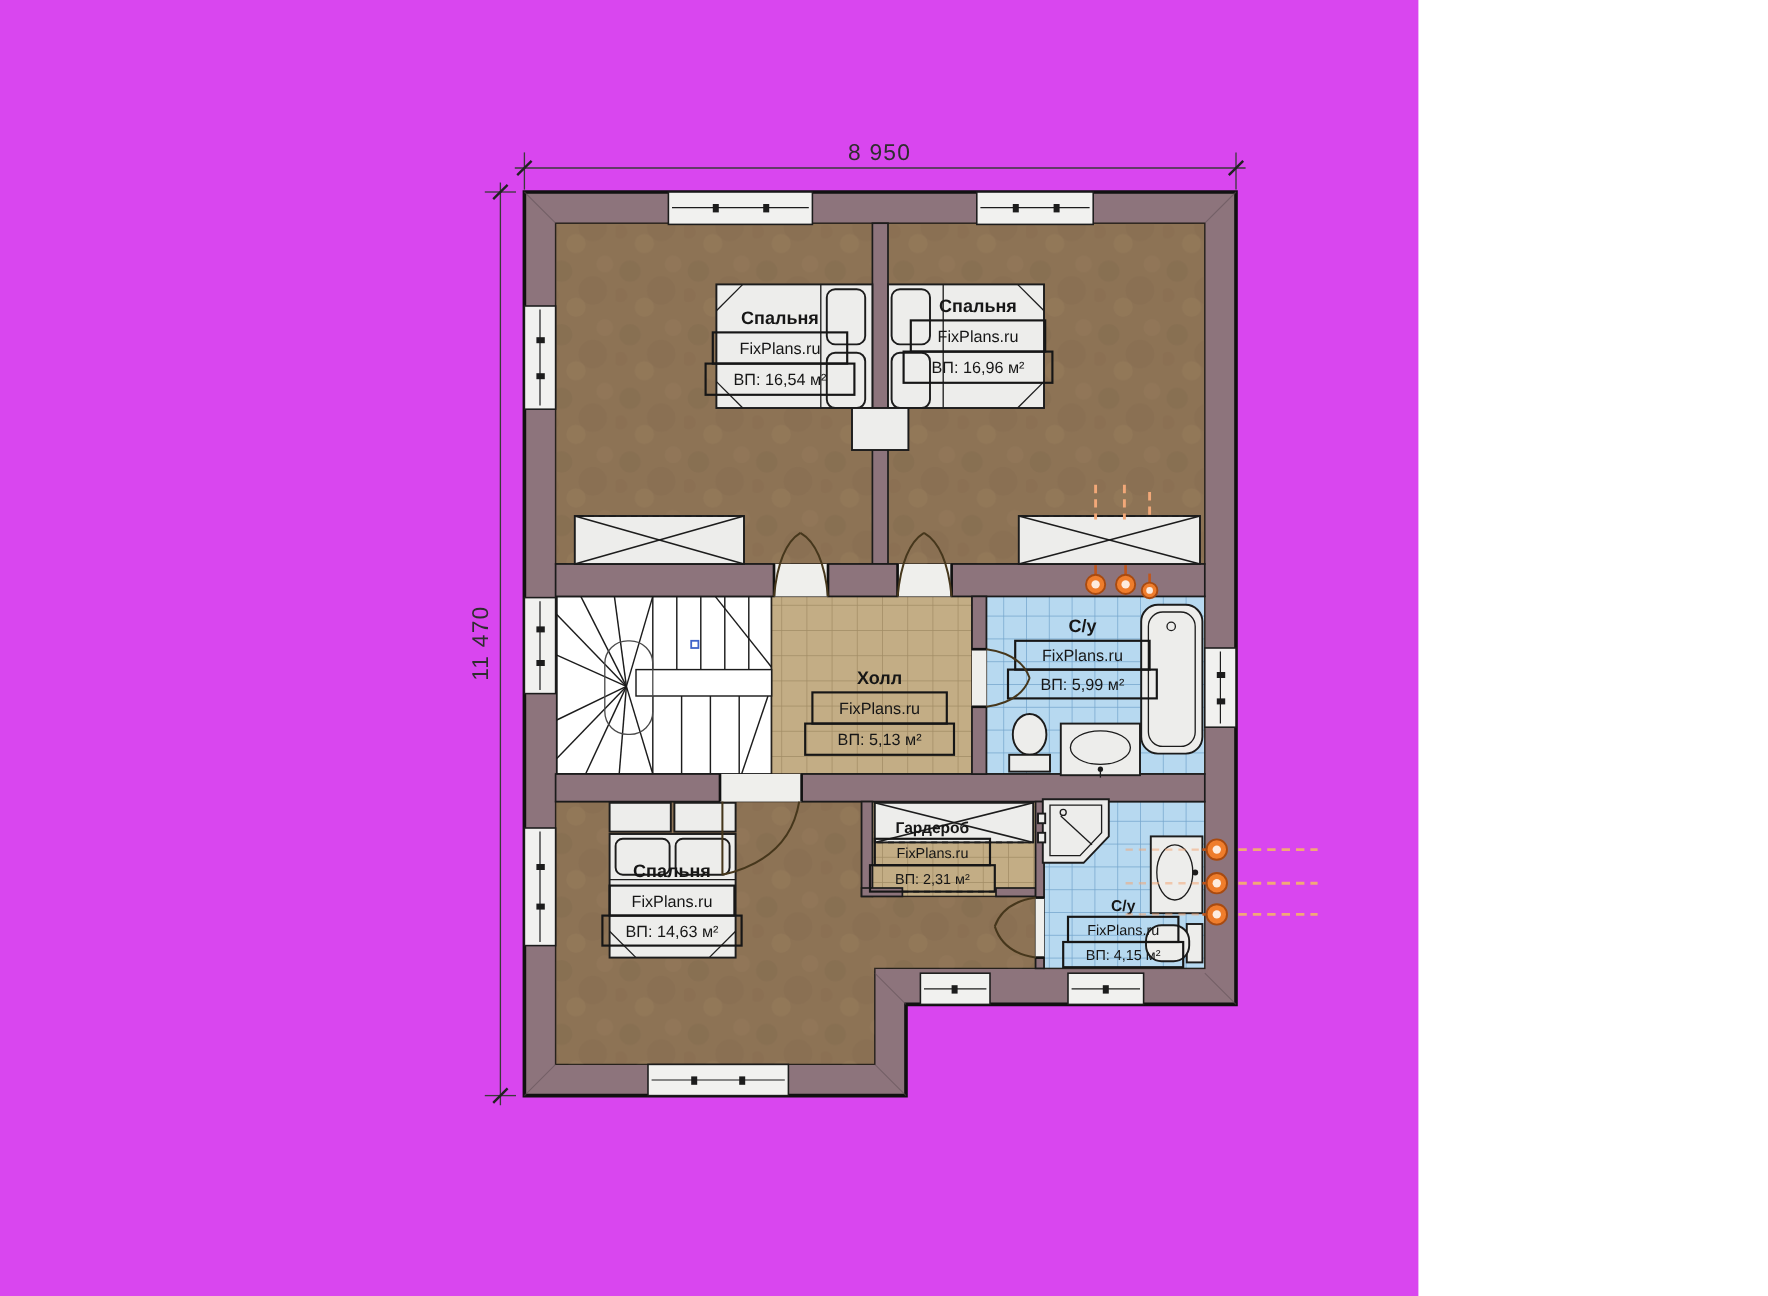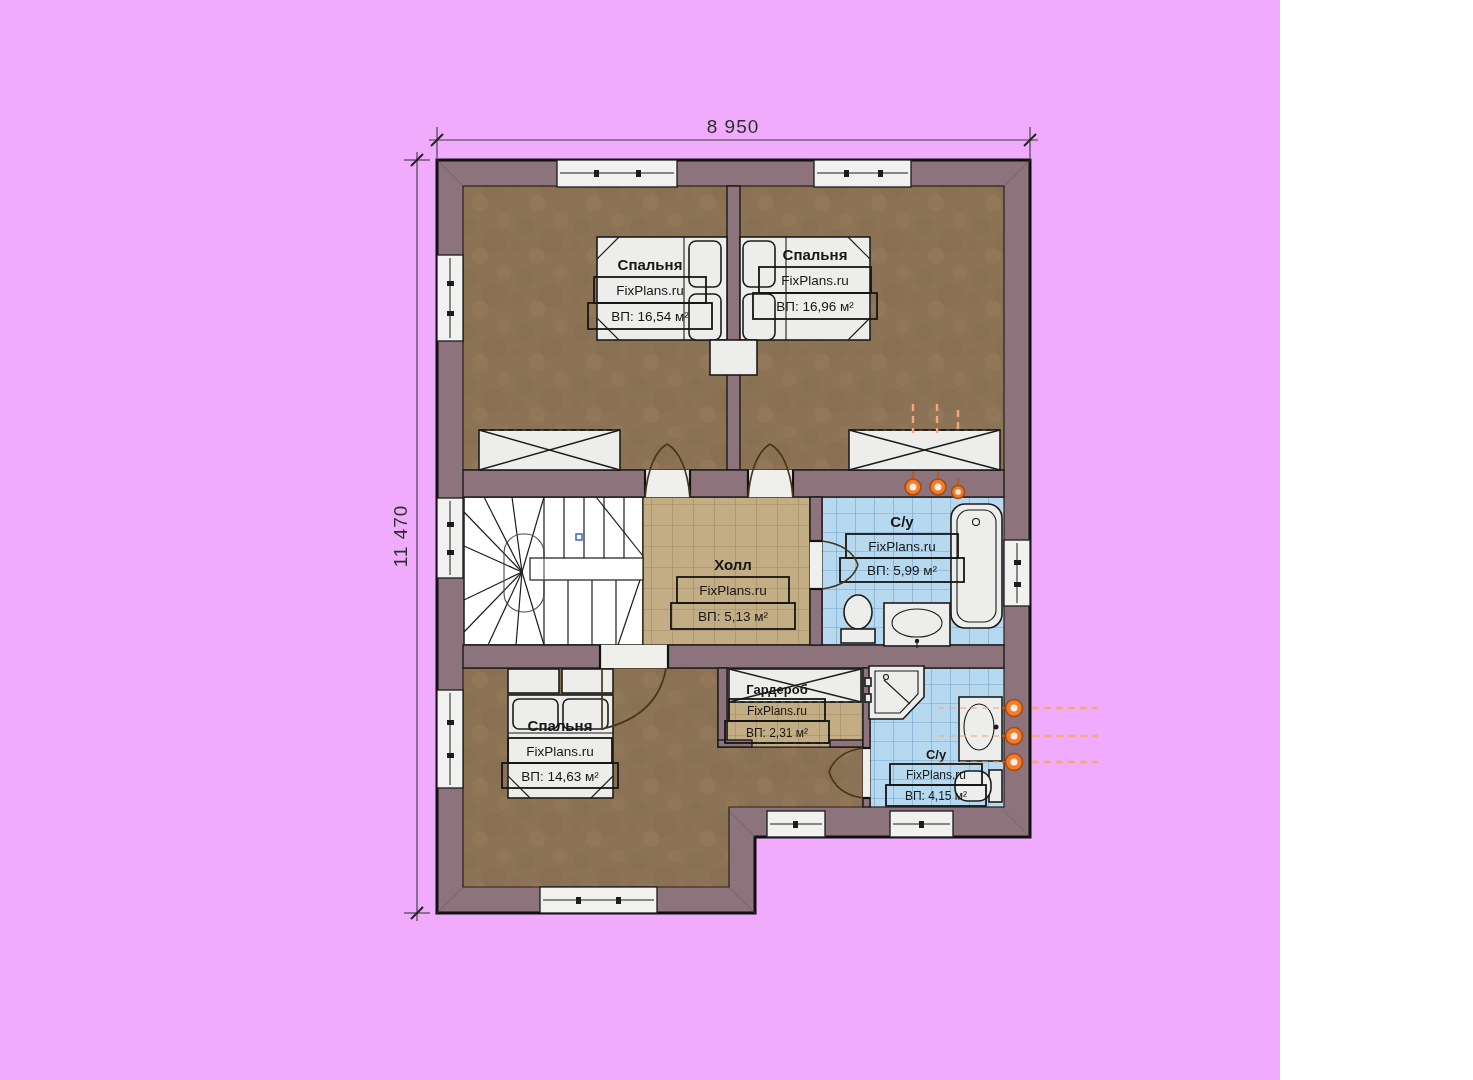--- a/index.html
+++ b/index.html
@@ -1,16 +1,16 @@
 <!DOCTYPE html>
 <html style="--wall: #8d747c; --wood: #8d7355; --tile-hall: #c3ad85; --tile-hall-line: #a18c65; --tile-bath: #b7d9f0; --tile-bath-line: #74a5cc; --orange: #ef7d2c; --orange-light: #f2a878;"><head>
 <meta charset="utf-8">
 <style>
   html,body{margin:0;padding:0;background:#ffffff;}
-  .stage{position:relative;width:1280px;height:1080px;background:#f0abfc;overflow:hidden;
+  .stage{position:relative;width:1182px;height:1080px;background:#d946ef;overflow:hidden;
          font-family:"Liberation Sans",sans-serif;text-decoration:underline;}
   svg{position:absolute;left:0;top:0;}
   .outer{fill:var(--wall);stroke:#111;stroke-width:3;}
   .wall{fill:var(--wall);stroke:#1b1b1b;stroke-width:1.4;}
   .floor-wood{fill:var(--wood);stroke:#26211c;stroke-width:1.2;}
   .wood-tex{fill:url(#woodNoise);stroke:none;pointer-events:none;}
   .floor-stairs{fill:#ffffff;stroke:#1b1b1b;stroke-width:1.5;}
   .floor-tan{fill:url(#tanTiles);stroke:#26211c;stroke-width:1.2;}
   .floor-blue{fill:url(#blueTiles);stroke:#26211c;stroke-width:1.2;}
   .tile-hall-bg{fill:var(--tile-hall);}

